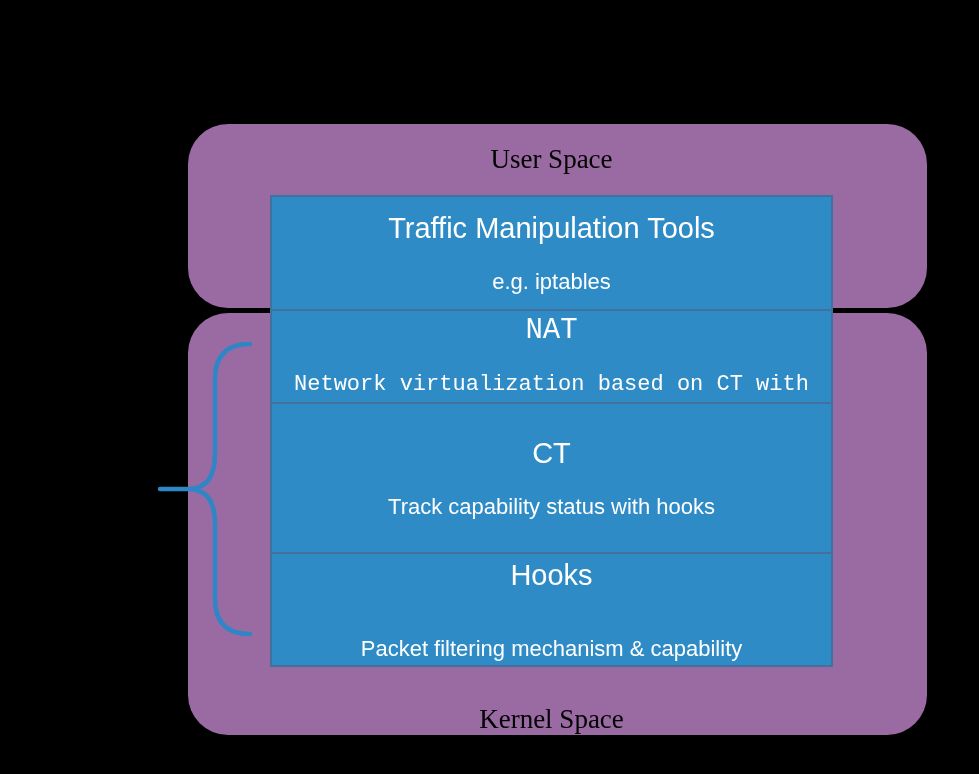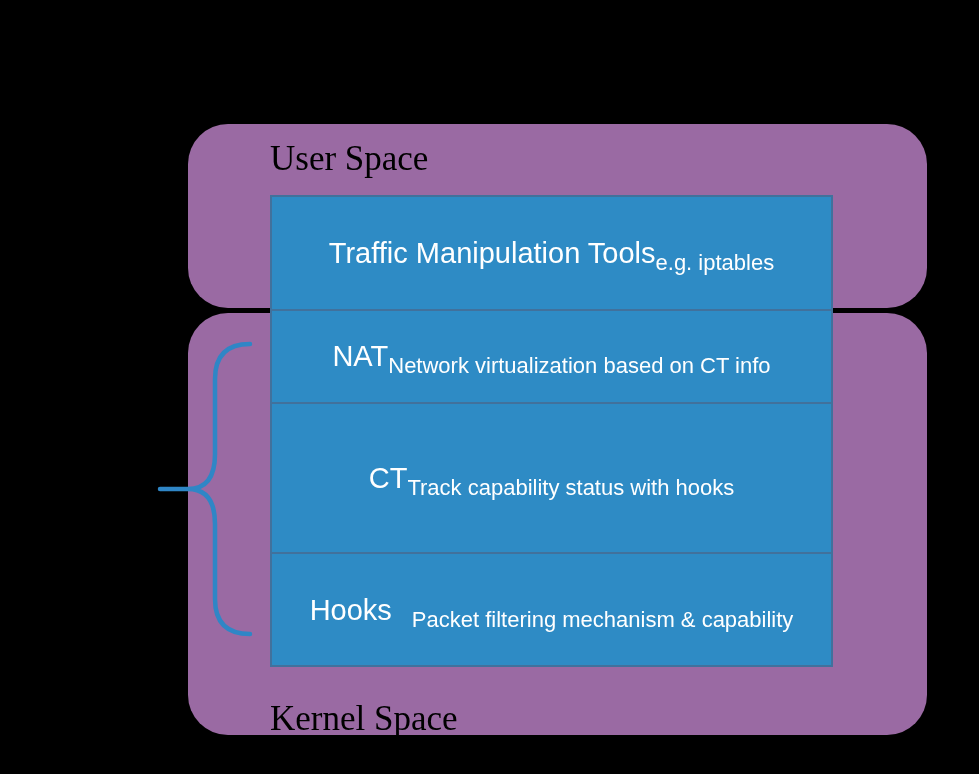--- a/index.html
+++ b/index.html
@@ -24,48 +24,48 @@
     position:absolute;
     left:188px;width:739px;
     background:var(--panel-purple);
     border-radius:40px;
   }
   .panel.user{top:124px;height:184px;}
   .panel.kernel{top:313px;height:422px;}
   .space-label{
     position:absolute;
     left:270px;width:563px;
-    text-align:left;
+    text-align:center;
     font-family:"Liberation Serif",serif;
-    font-size:35px;
+    font-size:27px;
     line-height:32px;
     color:var(--label-text);
     white-space:nowrap;
   }
   .space-label.user{top:143px;}
   .space-label.kernel{top:703px;}
   .stack{
     position:absolute;
     left:270px;top:195px;
     width:563px;height:472px;
     box-sizing:border-box;
     border:2px solid var(--box-border);
     background:var(--box-blue);
     display:flex;flex-direction:column;
   }
   .box{
     box-sizing:border-box;
-    display:flex;
+    display:flex;flex-direction:column;
     align-items:center;justify-content:center;
     color:var(--box-text);
     text-align:center;
   }
   .box + .box{border-top:2px solid var(--box-border);}
   .box.h1{height:116px;}
-  .box.h2{height:97px;}
+  .box.h2{height:97px;font-family:Liberation Mono, monospace;}
   .box.h3{height:156px;}
   .box.h4{height:117px;gap:20px;}
   .box-title{
     font-size:29px;
     line-height:38px;
     white-space:nowrap;
   }
   .box-subtitle{
     font-size:22px;
     line-height:31px;
@@ -92,21 +92,21 @@
 
   <div class="stack">
 
     <div class="box h1">
       <div class="box-title">Traffic Manipulation Tools</div>
       <div class="box-subtitle">e.g. iptables</div>
     </div>
 
     <div class="box h2">
       <div class="box-title">NAT</div>
-      <div class="box-subtitle">Network virtualization based on CT info</div>
+      <div class="box-subtitle">Network virtualization based on CT with</div>
     </div>
 
     <div class="box h3">
       <div class="box-title">CT</div>
       <div class="box-subtitle">Track capability status with hooks</div>
     </div>
 
     <div class="box h4">
       <div class="box-title">Hooks</div>
       <div class="box-subtitle">Packet filtering mechanism &amp; capability</div>

